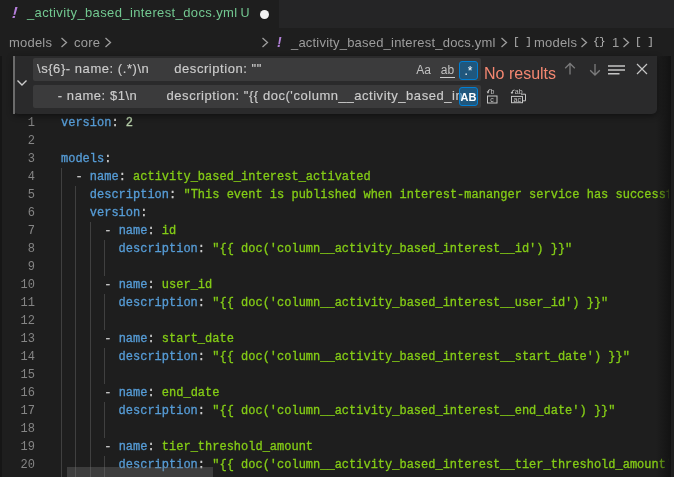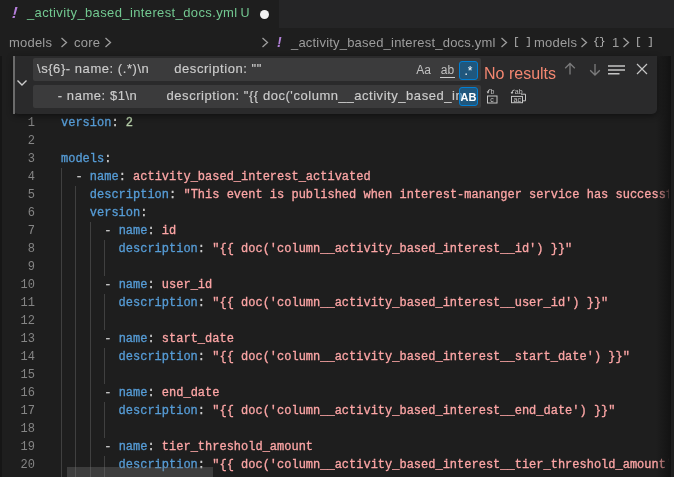--- a/index.html
+++ b/index.html
@@ -14,21 +14,21 @@
 
 #crumbs{left:0;top:28px;width:674px;height:28px;background:#1e1e1e;overflow:hidden}
 .crumb{position:absolute;top:7px;font-size:13px;letter-spacing:0.2px;color:#9d9d9d;white-space:pre}
 .chev{position:absolute;top:9px}
 .symicon{position:absolute;top:8px;font-family:"Liberation Mono",monospace;font-size:11px;letter-spacing:-0.5px;color:#b8b8b8;white-space:pre}
 #crumbexcl{position:absolute;left:277px;top:6px;color:#b180d7;font:bold italic 14px "Liberation Sans"}
 
 #editor{left:0;top:56px;width:674px;height:421px;background:#1e1e1e}
 #gutter{position:absolute;left:0;top:58px;width:35px;font:12px/18px "Liberation Mono",monospace;color:#858585;text-align:right;white-space:pre}
 #code{position:absolute;left:61px;top:58px;width:608px;-webkit-text-stroke:0.3px currentColor;font:12px/18px "Liberation Mono",monospace;color:#d4d4d4;white-space:pre;overflow:hidden}
-.k{color:#569cd6}.s{color:#fca5a5}.n{color:#b5cea8}.p{color:#cccccc}
+.k{color:#569cd6}.s{color:#84cc16}.n{color:#b5cea8}.p{color:#cccccc}
 .guide{position:absolute;width:1px;background:#404040}
 
 #rshadow{left:656px;top:56px;width:15px;height:421px;background:linear-gradient(to right,rgba(20,20,20,0) 0%,rgba(17,17,17,0.9) 100%)}
 #rband{left:671px;top:56px;width:3px;height:421px;background:#1e1e1e}
 
 #hslider{left:67px;top:411px;width:146px;height:10px;background:rgba(121,121,121,0.35)}
 
 #find{left:13px;top:56px;width:644px;height:58px;background:#2a2a2b;border-radius:0 0 5px 5px;box-shadow:0 2px 6px rgba(0,0,0,0.45)}
 #sash{position:absolute;left:0;top:0;width:1.5px;height:58px;background:#6b6b6b}
 .finput{position:absolute;left:20px;width:448px;height:23px;background:#3b3b3c;border-radius:2px;color:#cccccc;-webkit-text-stroke:0.15px currentColor;font-size:13px;line-height:21px;white-space:pre;overflow:hidden;padding-left:4px;letter-spacing:0.55px}

